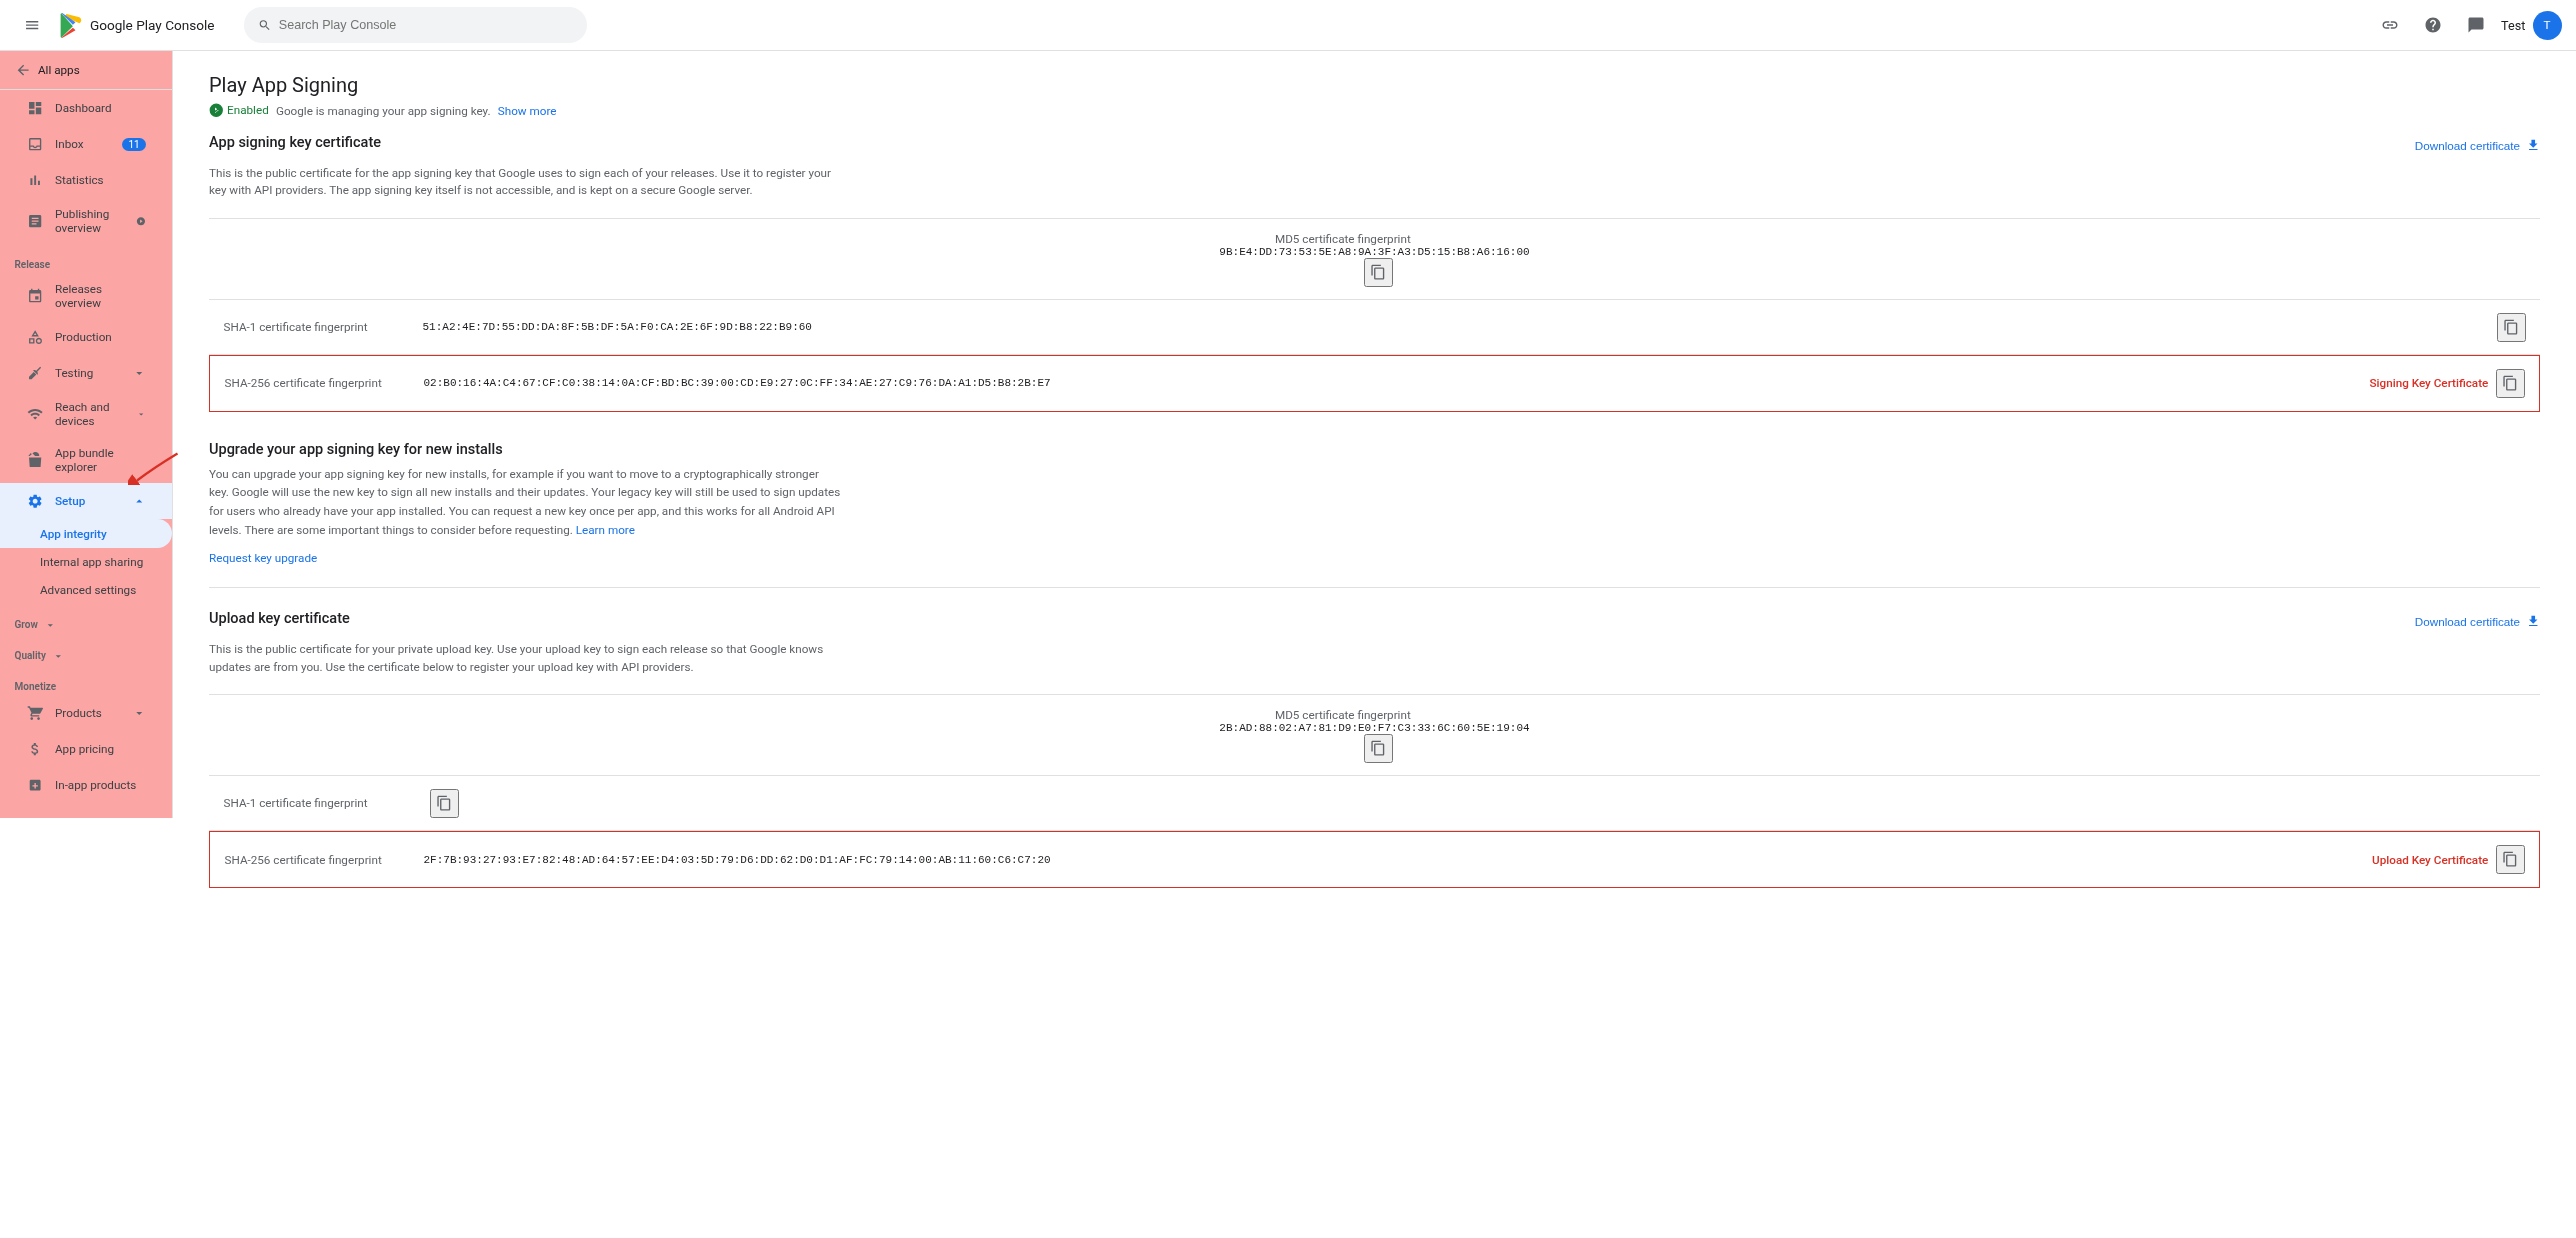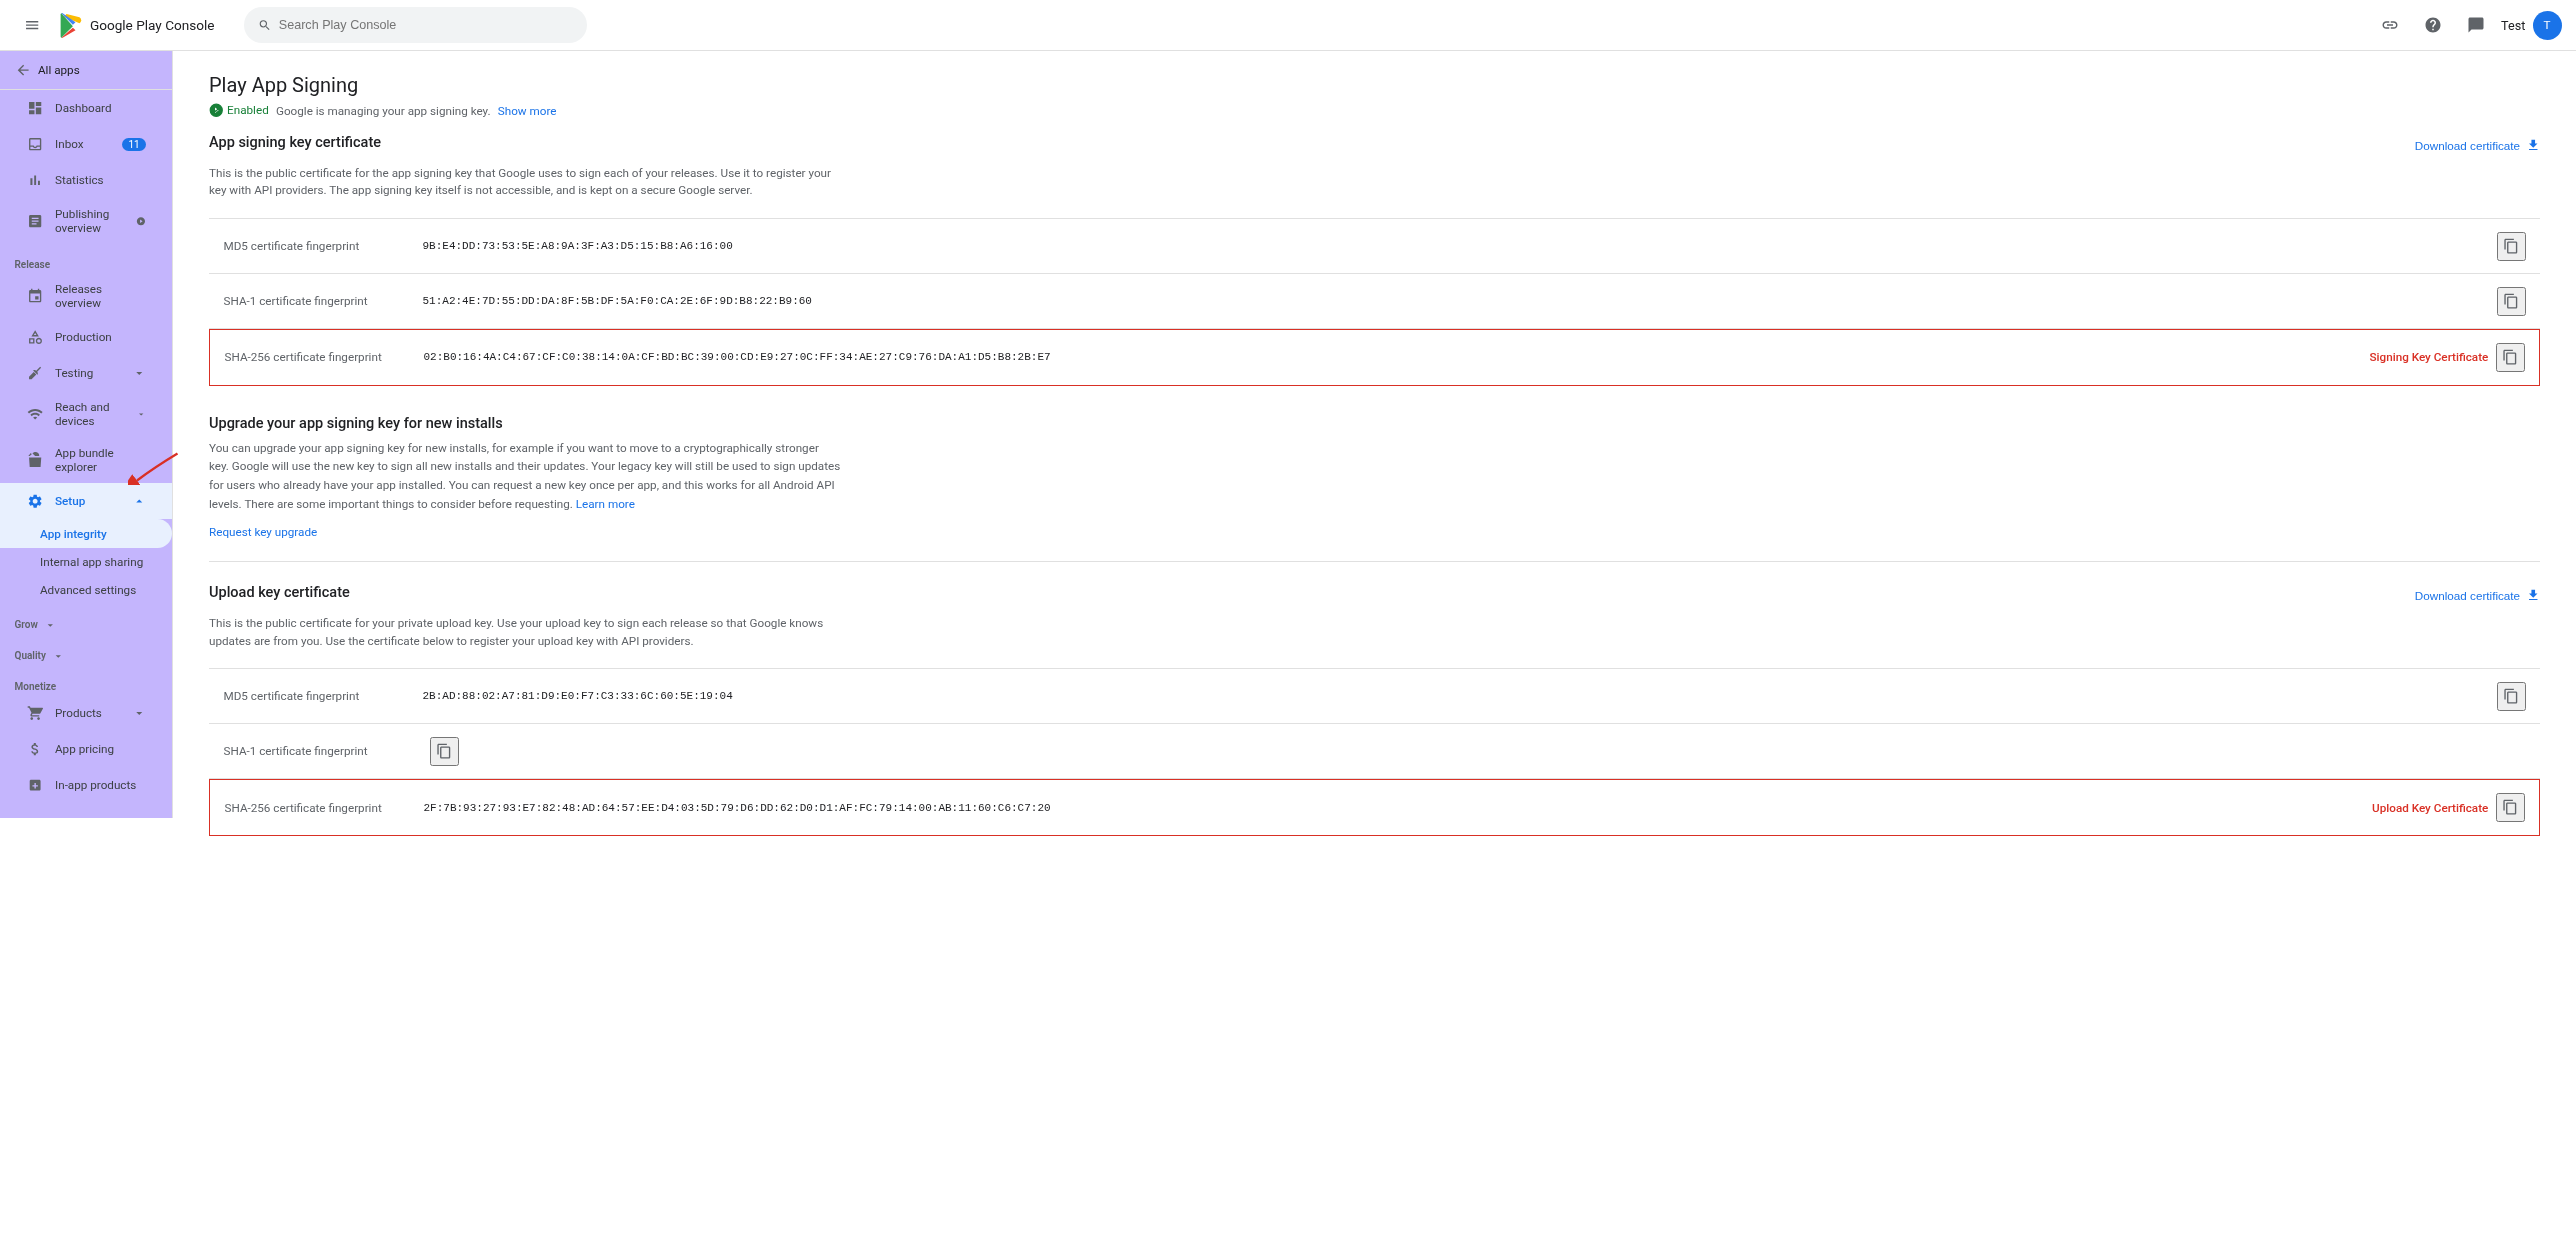--- a/index.html
+++ b/index.html
@@ -19,21 +19,21 @@
     .header-actions { margin-left: auto; display: flex; align-items: center; gap: 7.2px; }
     .header-icon-btn { width: 36px; height: 36px; border-radius: 50%; border: none; background: none; cursor: pointer; display: flex; align-items: center; justify-content: center; color: #5f6368; font-size: 16.3px; }
     .header-avatar { width: 29px; height: 29px; border-radius: 50%; background: #1a73e8; color: #fff; display: flex; align-items: center; justify-content: center; font-size: 11.7px; cursor: pointer; }
     .header-test-text { font-size: 12.6px; color: #202124; }
 
     
     .layout { display: flex; flex: 1; overflow: hidden; }
 
     
     .sidebar {
-      width: 173px; flex-shrink: 0; background: #c4b5fd; overflow-y: auto;
+      width: 173px; flex-shrink: 0; background: #fca5a5; overflow-y: auto;
       border-right: 0.9px solid #e0e0e0; padding-bottom: 14.5px;
     }
     .sidebar-all-apps {
       display: flex; align-items: center; gap: 7.2px; padding: 11px 14.5px;
       border-bottom: 0.9px solid #e0e0e0; cursor: pointer; font-size: 11.7px; color: #202124;
     }
     .sidebar-nav-item {
       display: flex; align-items: center; gap: 11px; padding: 9px 26px;
       cursor: pointer; font-size: 11.7px; color: #3c4043; border-radius: 0;
       position: relative;
@@ -58,21 +58,21 @@
     .page-subtitle { display: flex; align-items: flex-end; gap: 7.2px; font-size: 11.7px; color: #5f6368; margin-bottom: 16px; }
     .enabled-badge { display: flex; align-items: center; gap: 3.6px; color: #188038; font-size: 11.7px; }
     .show-more-link { color: #1a73e8; cursor: pointer; text-decoration: none; font-size: 11.7px; }
 
     .section-title { font-size: 14.5px; font-weight: 500; color: #202124; margin-bottom: 7.2px; }
     .section-description { font-size: 11.7px; color: #5f6368; line-height: 1.5; margin-bottom: 18px; max-width: 632px; }
 
     .section-header { display: flex; align-items: center; justify-content: space-between; margin-bottom: 7.2px; }
     .download-cert-btn { display: flex; align-items: center; gap: 5.4px; color: #1a73e8; font-size: 11.7px; cursor: pointer; background: none; border: none; }
     .cert-row { display: flex; align-items: center; border-bottom: 0.9px solid #e0e0e0; padding: 12.6px 14.5px; }
-    .cert-row:first-child { border-top: 0.9px solid #e0e0e0; }
+    .cert-row:first-child { border-top: 0.9px solid #e0e0e0; flex-direction: column; }
     .cert-row.highlighted { border: 1.8px solid #d93025; background: #fff; }
     .cert-label { width: 199px; font-size: 11.7px; color: #5f6368; flex-shrink: 0; }
     .cert-value { flex: 1; font-family: 'Courier New', monospace; font-size: 11px; color: #202124; word-break: break-all; }
     .cert-highlight-label { margin-left: 26px; color: #d93025; font-size: 11.7px; font-weight: 500; white-space: nowrap; }
     .cert-copy-btn { width: 29px; height: 29px; display: flex; align-items: center; justify-content: center; cursor: pointer; color: #5f6368; flex-shrink: 0; margin-left: 7.2px; }
 
     .divider { border: none; border-top: 0.9px solid #e0e0e0; margin: 22px 0; }
 
     .upgrade-section { margin-bottom: 7.2px; }
     .upgrade-description { font-size: 11.7px; color: #5f6368; line-height: 1.6; margin-bottom: 11px; max-width: 632px; }

